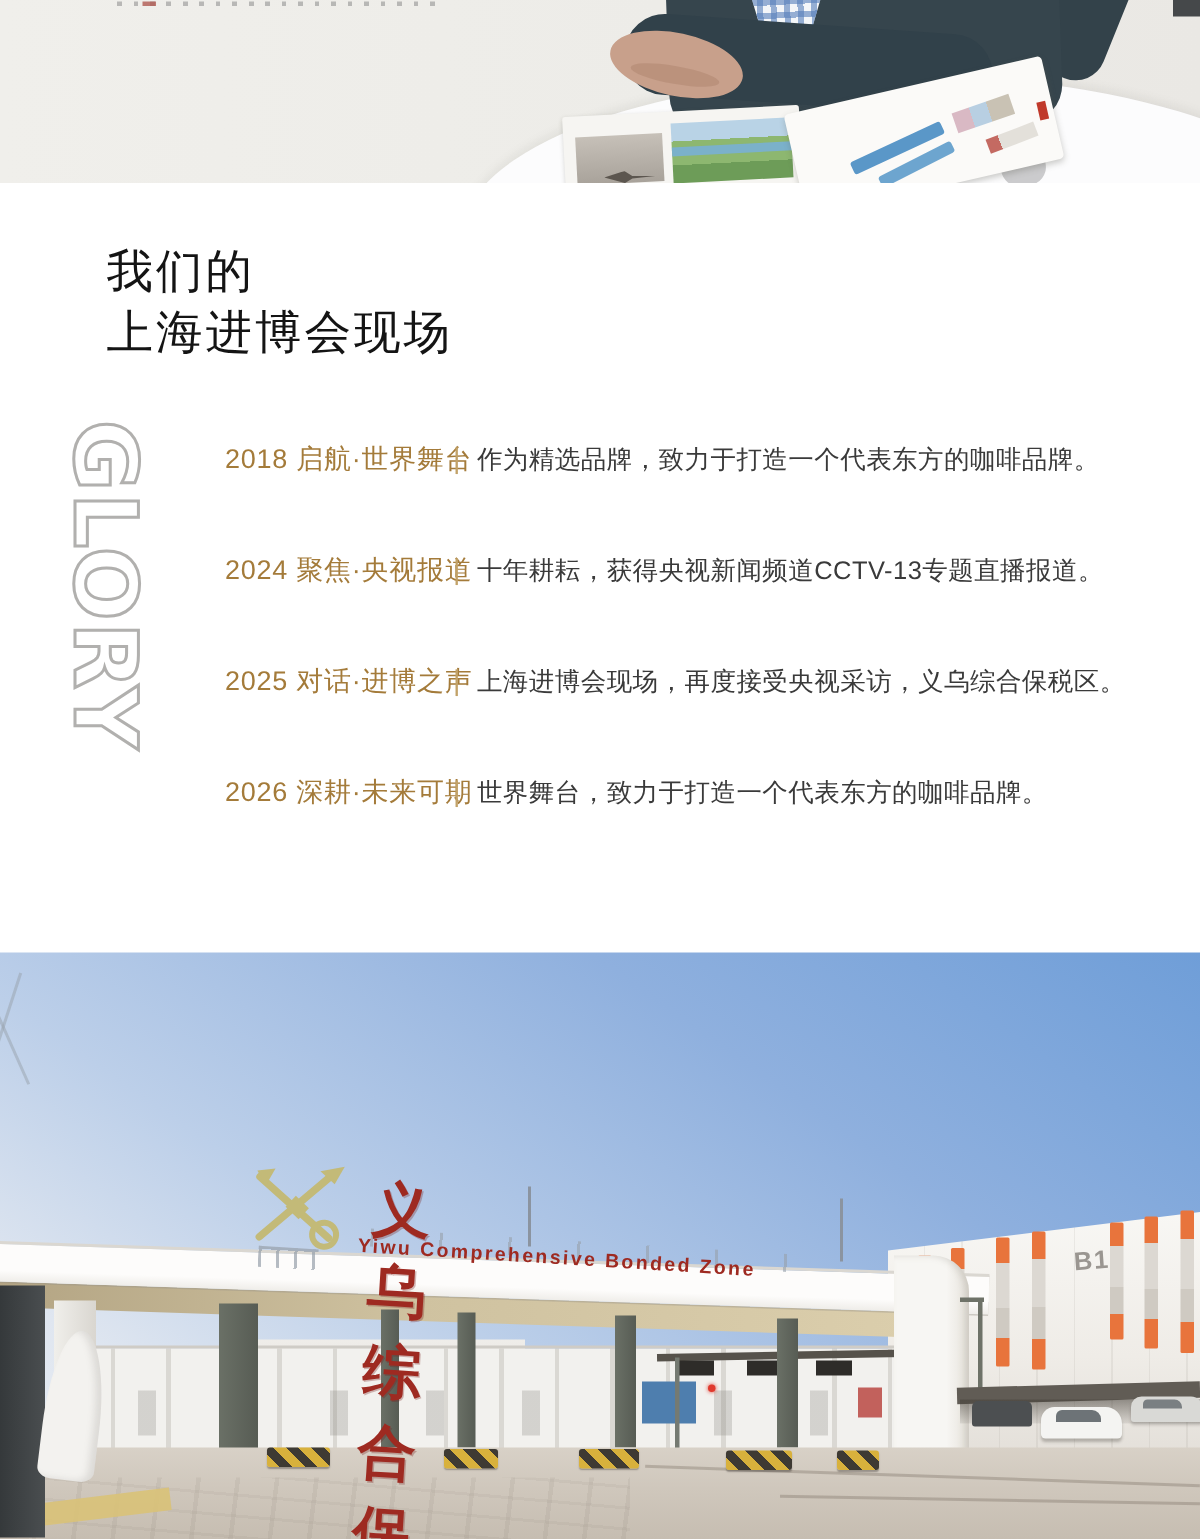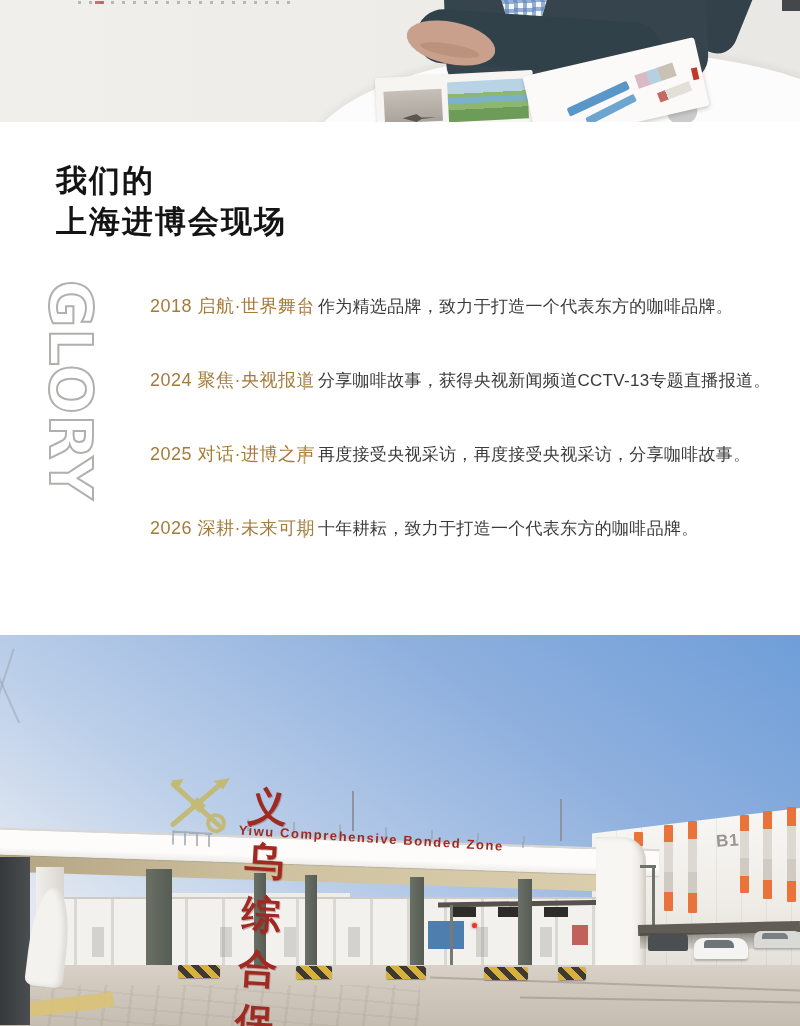--- a/index.html
+++ b/index.html
@@ -54,21 +54,21 @@
   .mag-blue-bar1 { position:absolute; left:36px; top:34px; width:66px; height:9px;
     background:#3d85c0; opacity:.85; transform:rotate(168deg); border-radius:2px; }
   .mag-blue-bar2 { position:absolute; left:52px; top:48px; width:54px; height:8px;
     background:#4a90c4; opacity:.8; transform:rotate(166deg); border-radius:2px; }
   .mag-strip1 { position:absolute; left:110px; top:22px; width:40px; height:14px;
     background:linear-gradient(90deg,#d9b9c4 0 30%, #b8cfe2 30% 60%, #c9c2b4 60% 100%); transform:rotate(-6deg); }
   .mag-strip2 { position:absolute; left:128px; top:44px; width:34px; height:10px;
     background:linear-gradient(90deg,#c46a62 0 25%, #e3e0da 25% 100%); transform:rotate(-8deg); }
   .mag-red-dot { position:absolute; left:166px; top:30px; width:6px; height:12px; background:#c0392b; }
   
-  .heading { position:absolute; left:56px; top:160px; font-size:31px; font-weight:bold;
+  .heading { position:absolute; left:71px; top:160px; font-size:31px; font-weight:normal;
     color:#141414; line-height:41px; letter-spacing:2px; }
   .glory-watermark { position:absolute; left:36px; top:280px; height:300px;
     writing-mode:vertical-rl; font-family:"DejaVu Sans", sans-serif;
     font-size:58px; font-weight:800; letter-spacing:1px;
     color:transparent; -webkit-text-stroke:2px #b1b0ae; }
   .timeline { position:absolute; left:150px; top:294px; display:flex; flex-direction:column; gap:50px; }
   .tl-row { display:flex; align-items:baseline; white-space:nowrap; }
   .tl-label { width:150px; font-size:18px; color:#a47b3a; letter-spacing:.5px; }
   .tl-sep { font-size:19px; color:#c2a268; font-weight:300; padding:0 11px 0 2px; }
   .tl-text { font-size:17px; color:#3a3a3a; letter-spacing:.3px; }
@@ -208,31 +208,31 @@
 
   <div class="timeline">
     <div class="tl-row">
       <span class="tl-label">2018 启航·世界舞台</span>
       <span class="tl-sep">|</span>
       <span class="tl-text">作为精选品牌，致力于打造一个代表东方的咖啡品牌。</span>
     </div>
     <div class="tl-row">
       <span class="tl-label">2024 聚焦·央视报道</span>
       <span class="tl-sep">|</span>
-      <span class="tl-text">分享咖啡故事，获得央视新闻频道CCTV-13专题直播报道。</span>
+      <span class="tl-text">十年耕耘，获得央视新闻频道CCTV-13专题直播报道。</span>
     </div>
     <div class="tl-row">
       <span class="tl-label">2025 对话·进博之声</span>
       <span class="tl-sep">|</span>
-      <span class="tl-text">再度接受央视采访，再度接受央视采访，分享咖啡故事。</span>
+      <span class="tl-text">上海进博会现场，再度接受央视采访，义乌综合保税区。</span>
     </div>
     <div class="tl-row">
       <span class="tl-label">2026 深耕·未来可期</span>
       <span class="tl-sep">|</span>
-      <span class="tl-text">十年耕耘，致力于打造一个代表东方的咖啡品牌。</span>
+      <span class="tl-text">世界舞台，致力于打造一个代表东方的咖啡品牌。</span>
     </div>
   </div>
 
   <div class="photo-bottom">
     <div class="branch" style="left:2px; top:12px; width:2px; height:70px; transform:rotate(18deg);"></div>
     <div class="branch" style="left:8px; top:40px; width:2px; height:50px; transform:rotate(-24deg);"></div>
 
     <div class="b1-warehouse">
       <div class="b1-panel-lines"></div>
     </div>

